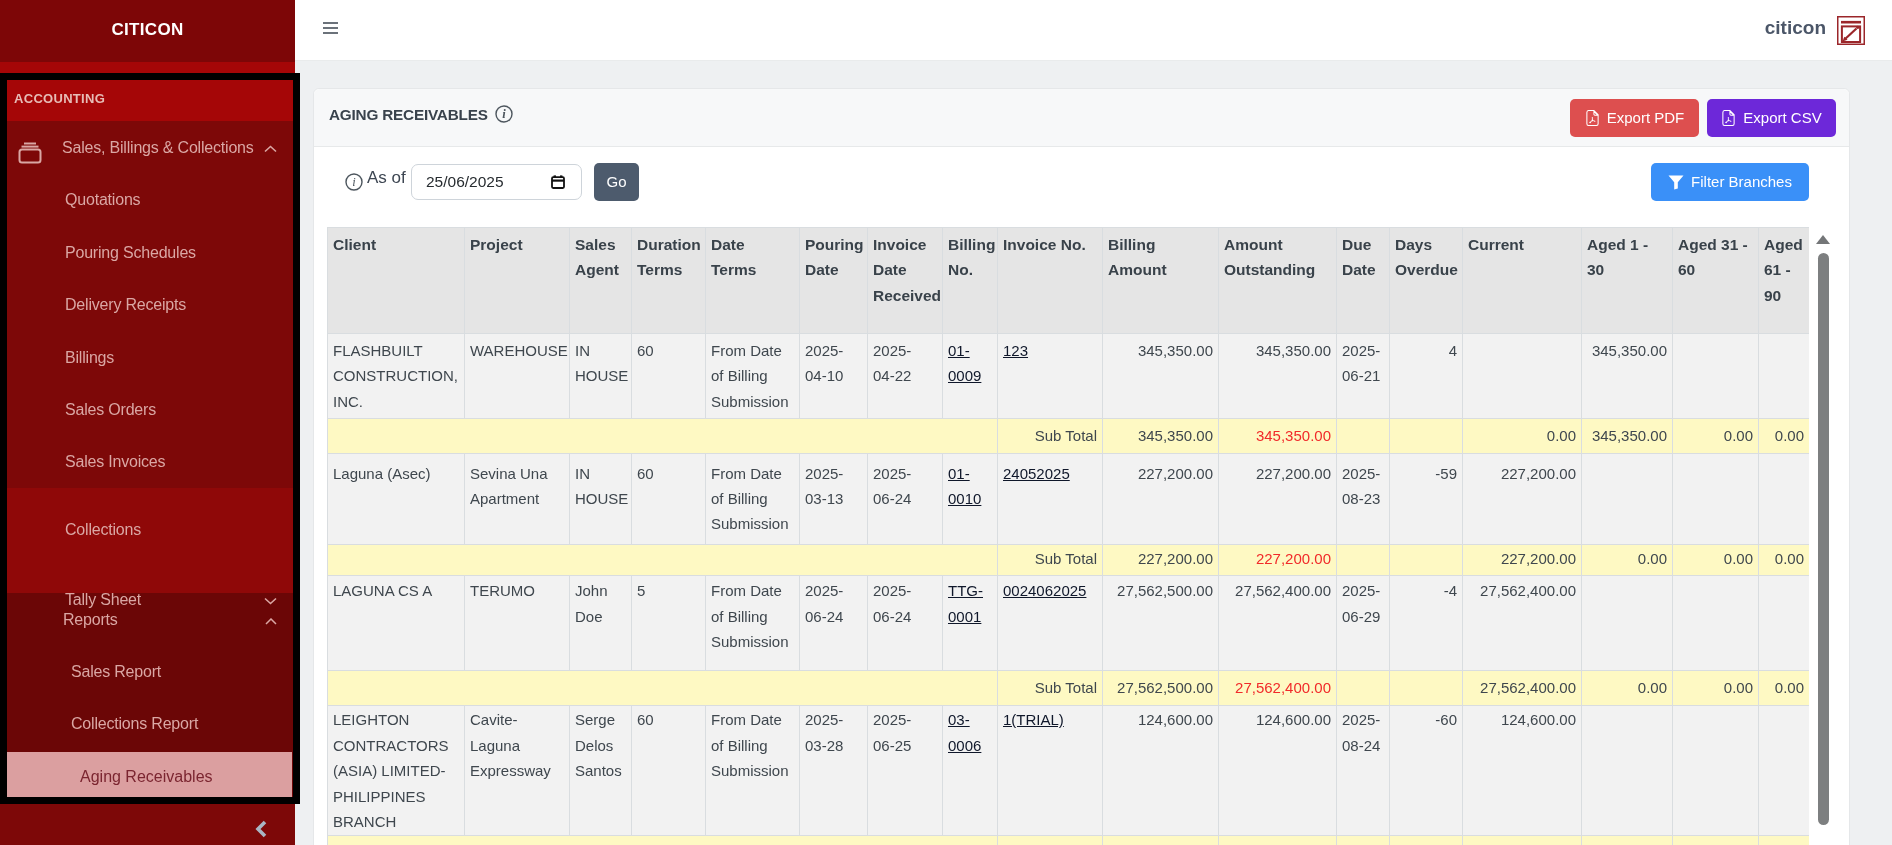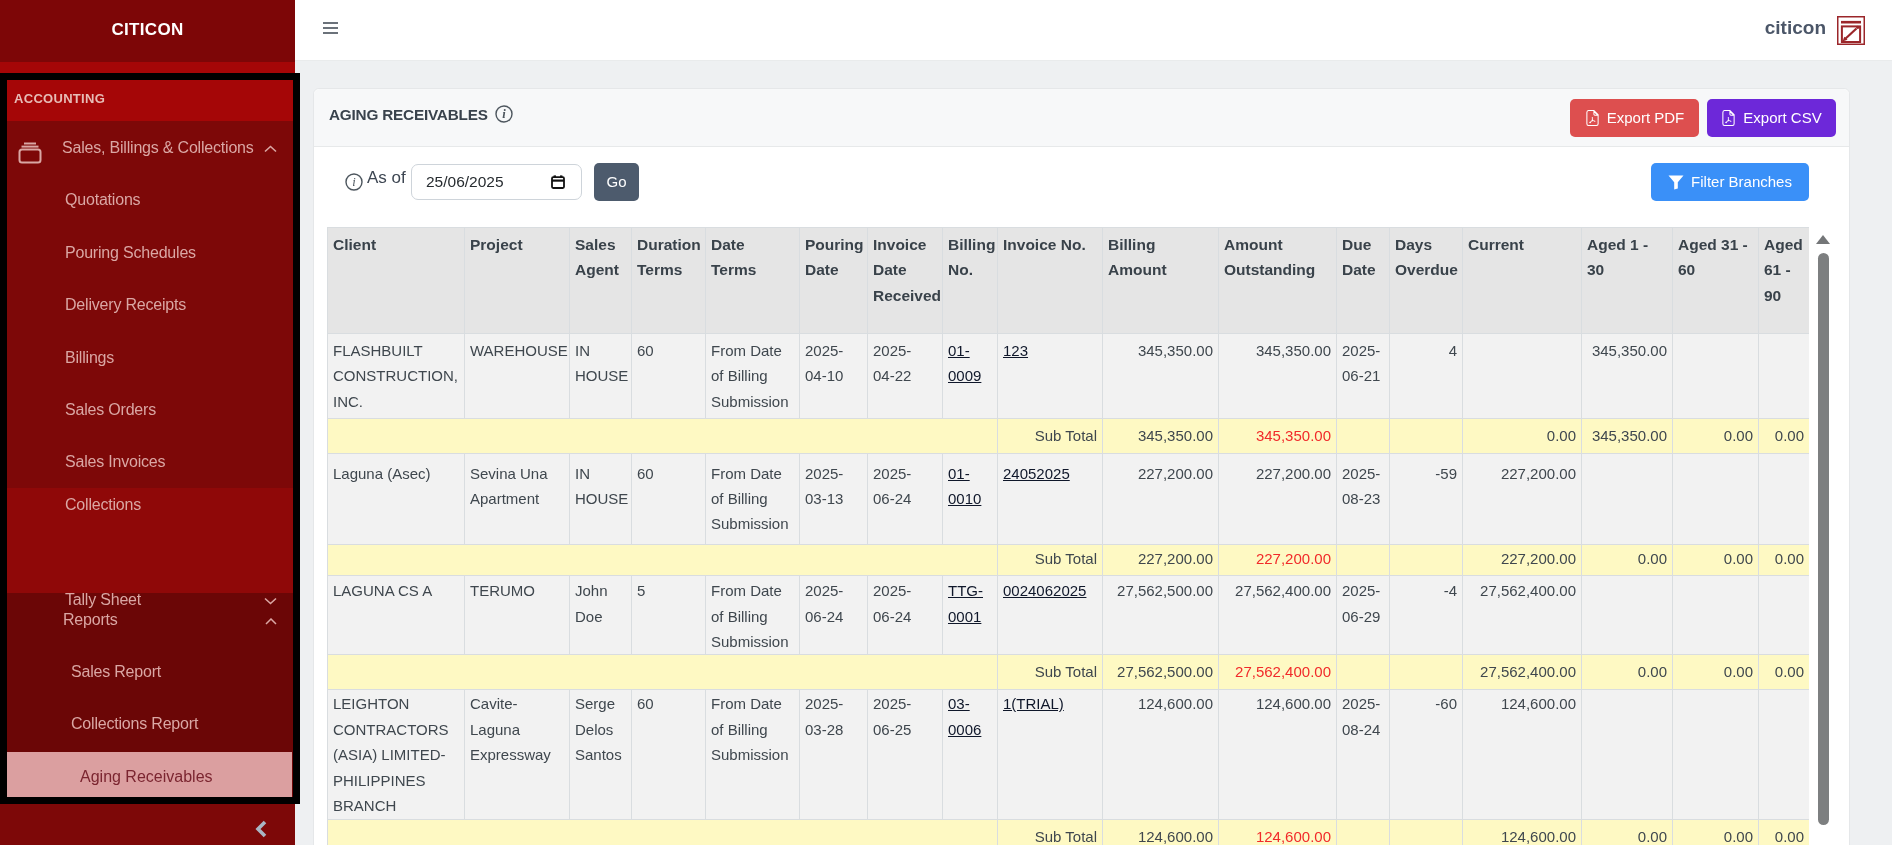--- a/index.html
+++ b/index.html
@@ -59,21 +59,21 @@
 td.num { text-align:right; }
 tr.stripe td { background:#f2f2f2; }
 tr.sub td { background:#fef9c3; }
 a.lk { color:#0f172a; text-decoration:underline; }
 td.red { color:#f12a2a; text-align:right; }
 tr.sub td.lbl { text-align:right; }
 tr.r1 td { padding-top:4px; padding-bottom:4px; }
 tr.s1 td { height:34px; padding-top:4px; }
 tr.r2 td { padding-top:7px; padding-bottom:7px; }
 tr.s2 td { height:29px; padding-top:1px; }
-tr.r3 td { padding-top:2px; padding-bottom:0; }
+tr.r3 td { padding-top:2px; padding-bottom:16px; }
 tr.s3 td { height:34px; padding-top:4px; }
 tr.r4 td { padding-top:1.5px; padding-bottom:1px; }
 tr.s4 td { height:34px; padding-top:4px; }
 
 
 .sbar-arrow { position:absolute; left:1502px; top:146px; width:0; height:0; border-left:7px solid transparent; border-right:7px solid transparent; border-bottom:9px solid #747678; }
 .sbar-thumb { position:absolute; left:1504px; top:164px; width:11px; height:572px; background:#7d7f80; border-radius:6px; }
 </style>
 </head>
 <body>
@@ -128,21 +128,21 @@
     </div>
   <div class="mi" style="top:331.6px;">
       <span class="t" style="left:65px;">Billings</span>
     </div>
   <div class="mi" style="top:384px;">
       <span class="t" style="left:65px;">Sales Orders</span>
     </div>
   <div class="mi" style="top:436.4px;">
       <span class="t" style="left:65px;">Sales Invoices</span>
     </div>
-  <div class="mi" style="top:479px;">
+  <div class="mi" style="top:504px;">
       <span class="t" style="left:65px;">Collections</span>
     </div>
   <div class="mi" style="top:574px;">
       <span class="t" style="left:65px;">Tally Sheet</span>
     <span class="ch"><svg width="13" height="8" viewBox="0 0 13 8" fill="none" stroke="#daa7a4" stroke-width="1.6">
           <polyline points="1,1.5 6.5,6.5 12,1.5"></polyline>
         </svg></span>
   </div>
   <div class="mi" style="top:593.6px;text-decoration:underline;">
       <span class="t" style="left:63px;">Reports</span>

